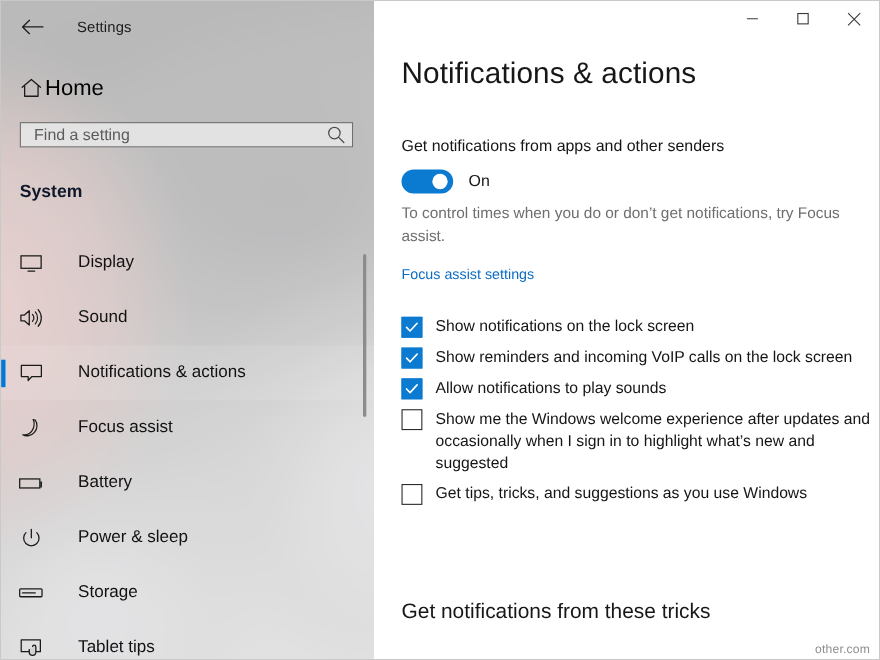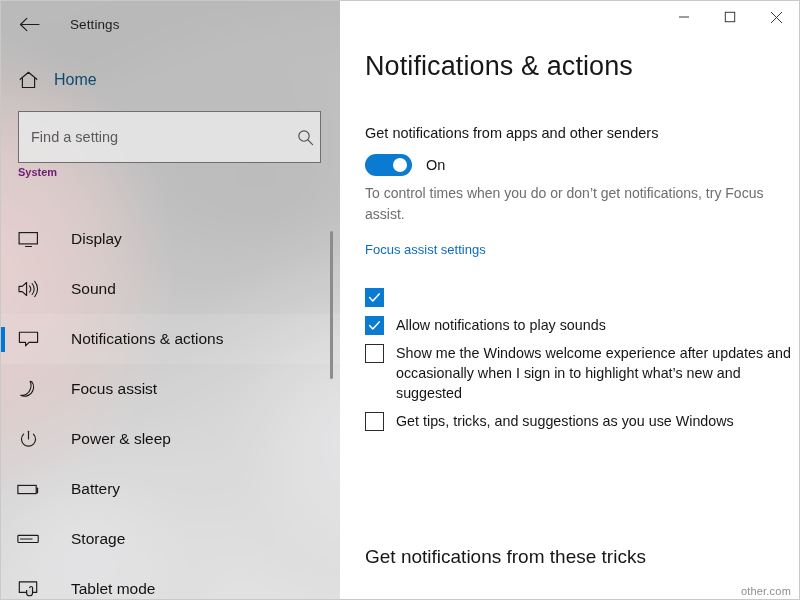--- a/index.html
+++ b/index.html
@@ -85,31 +85,31 @@
   
   .home-row {
     position: absolute;
     top: 62px; left: 0;
     width: 320px; height: 34px;
     display: flex; align-items: center;
     cursor: default;
   }
   .home-icon { width: 26px; margin-left: 14px; display:flex; align-items:center; justify-content:center; }
   .home-label {
-    font-size: 16px;
-    color: #0c4a6e;
-    margin-left: 13px;
+    font-size: 20px;
+    color: #000000;
+    margin-left: 0;
     white-space: nowrap;
   }
 
   
   .search-wrap {
     position: absolute;
     top: 110px; left: 17px;
-    width: 303px; height: 52px;
+    width: 303px; height: 23px;
     box-sizing: border-box;
     border: 1.5px solid #6f6f6f;
     background: rgba(232,232,232,0.86);
     display: flex; align-items: center;
   }
   .search-input {
     flex: 1 1 auto;
     border: none; outline: none; background: transparent;
     font-family: inherit;
     font-size: 14.5px;
@@ -117,23 +117,23 @@
     padding: 0 6px 0 12px;
     min-width: 0;
   }
   .search-input::placeholder { color:#5b5b5b; opacity:1; }
   .search-icon { width: 30px; display:flex; align-items:center; justify-content:center; }
 
   
   .section-head {
     position: absolute;
     top: 165px; left: 17px;
-    font-size: 11px;
+    font-size: 16px;
     font-weight: bold;
-    color: #701a75;
+    color: #0f172a;
   }
 
   
   .nav {
     position: absolute;
     top: 213px; left: 0;
     width: 339px;
     height: 387px;
     overflow: hidden;
   }
@@ -393,59 +393,59 @@
             <svg width="19" height="19" viewBox="0 0 19 19" fill="none">
               <path d="M12.9 1.8c2.4 3.3 2.3 8-0.6 11.3-2.9 3.3-7.4 4-10.6 2.1 4.4 1 8.3-2.2 9.6-5.9 1.2-3.5 0.9-6-0.2-7.9 0.6 0 1.2 0.2 1.8 0.4Z" stroke="#1a1a1a" stroke-width="1.1" stroke-linejoin="round"></path>
             </svg>
           </span>
           <span class="nav-label">Focus assist</span>
         </div>
 
         <div class="nav-item">
 
           <span class="nav-icon">
+            <svg width="23" height="13" viewBox="0 0 23 13" fill="none">
+              <rect x="0.9" y="2.4" width="18.3" height="8.2" stroke="#1a1a1a" stroke-width="1.15"></rect>
+              <path d="M20.4 5.3v4.4" stroke="#1a1a1a" stroke-width="1.5" stroke-linecap="round"></path>
+            </svg>
+          </span>
+          <span class="nav-label">Battery</span>
+        </div>
+
+        <div class="nav-item">
+
+          <span class="nav-icon">
             <svg width="19" height="19" viewBox="0 0 19 19" fill="none">
               <path d="M4.6 4.2a7 7 0 1 0 9.8 0" stroke="#1a1a1a" stroke-width="1.15" stroke-linecap="round"></path>
               <path d="M9.5 1.3v7.6" stroke="#1a1a1a" stroke-width="1.15" stroke-linecap="round"></path>
             </svg>
           </span>
           <span class="nav-label">Power &amp; sleep</span>
         </div>
 
         <div class="nav-item">
 
           <span class="nav-icon">
-            <svg width="23" height="13" viewBox="0 0 23 13" fill="none">
-              <rect x="0.9" y="2.4" width="18.3" height="8.2" stroke="#1a1a1a" stroke-width="1.15"></rect>
-              <path d="M20.4 5.3v4.4" stroke="#1a1a1a" stroke-width="1.5" stroke-linecap="round"></path>
-            </svg>
-          </span>
-          <span class="nav-label">Battery</span>
-        </div>
-
-        <div class="nav-item">
-
-          <span class="nav-icon">
             <svg width="23" height="12" viewBox="0 0 23 12" fill="none">
               <rect x="0.9" y="2.3" width="20.3" height="7.2" rx="0.8" stroke="#1a1a1a" stroke-width="1.15"></rect>
               <path d="M3.4 6h11.7" stroke="#1a1a1a" stroke-width="1" stroke-linecap="round"></path>
             </svg>
           </span>
           <span class="nav-label">Storage</span>
         </div>
 
         <div class="nav-item">
 
           <span class="nav-icon">
             <svg width="21" height="18" viewBox="0 0 21 18" fill="none">
               <path d="M1.3 1.8h17.4v10.6H1.3z" stroke="#1a1a1a" stroke-width="1.15" stroke-linejoin="round"></path>
               <path d="M11.6 8.1c0-1 .7-1.6 1.5-1.6s1.5.6 1.5 1.6v4.3c0 2-1.2 3.3-3 3.3s-3-1.1-3-2.8v-3" stroke="#1a1a1a" stroke-width="1.15" stroke-linejoin="round" fill="#d5d2d2"></path>
             </svg>
           </span>
-          <span class="nav-label">Tablet mode</span>
+          <span class="nav-label">Tablet tips</span>
         </div>
 
       </div>
 
       <div class="side-scroll-track">
         <div class="side-scroll-thumb"></div>
       </div>
 
     </div>
   </div>
@@ -486,29 +486,38 @@
     <a class="link" href="#">Focus assist settings</a>
 
     <div class="checks">
 
       <div class="check-item">
         <span class="cb on">
           <svg width="13" height="13" viewBox="0 0 13 13">
               <path d="M1.6 6.6l3.2 3.3 6.4-7" stroke="#ffffff" stroke-width="1.5" fill="none" stroke-linecap="round" stroke-linejoin="round"></path>
             </svg>
         </span>
-      </div>
-
+        <span class="check-label">Show notifications on the lock screen</span>
+      </div>
 
       <div class="check-item">
         <span class="cb on">
           <svg width="13" height="13" viewBox="0 0 13 13">
               <path d="M1.6 6.6l3.2 3.3 6.4-7" stroke="#ffffff" stroke-width="1.5" fill="none" stroke-linecap="round" stroke-linejoin="round"></path>
             </svg>
         </span>
+        <span class="check-label">Show reminders and incoming VoIP calls on the lock screen</span>
+      </div>
+
+      <div class="check-item">
+        <span class="cb on">
+          <svg width="13" height="13" viewBox="0 0 13 13">
+              <path d="M1.6 6.6l3.2 3.3 6.4-7" stroke="#ffffff" stroke-width="1.5" fill="none" stroke-linecap="round" stroke-linejoin="round"></path>
+            </svg>
+        </span>
         <span class="check-label">Allow notifications to play sounds</span>
       </div>
 
       <div class="check-item">
         <span class="cb off">
           
         </span>
         <span class="check-label">Show me the Windows welcome experience after updates and occasionally when I sign in to highlight what’s new and suggested</span>
       </div>
 

